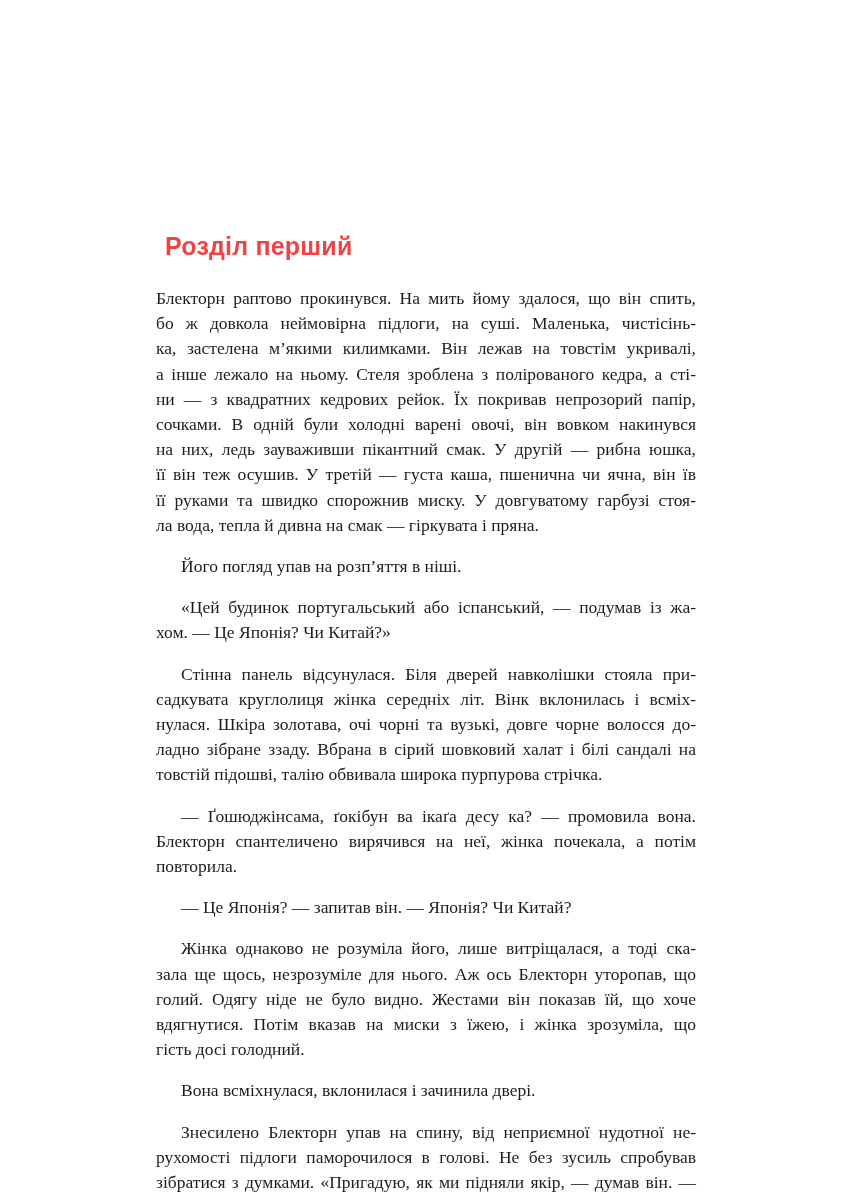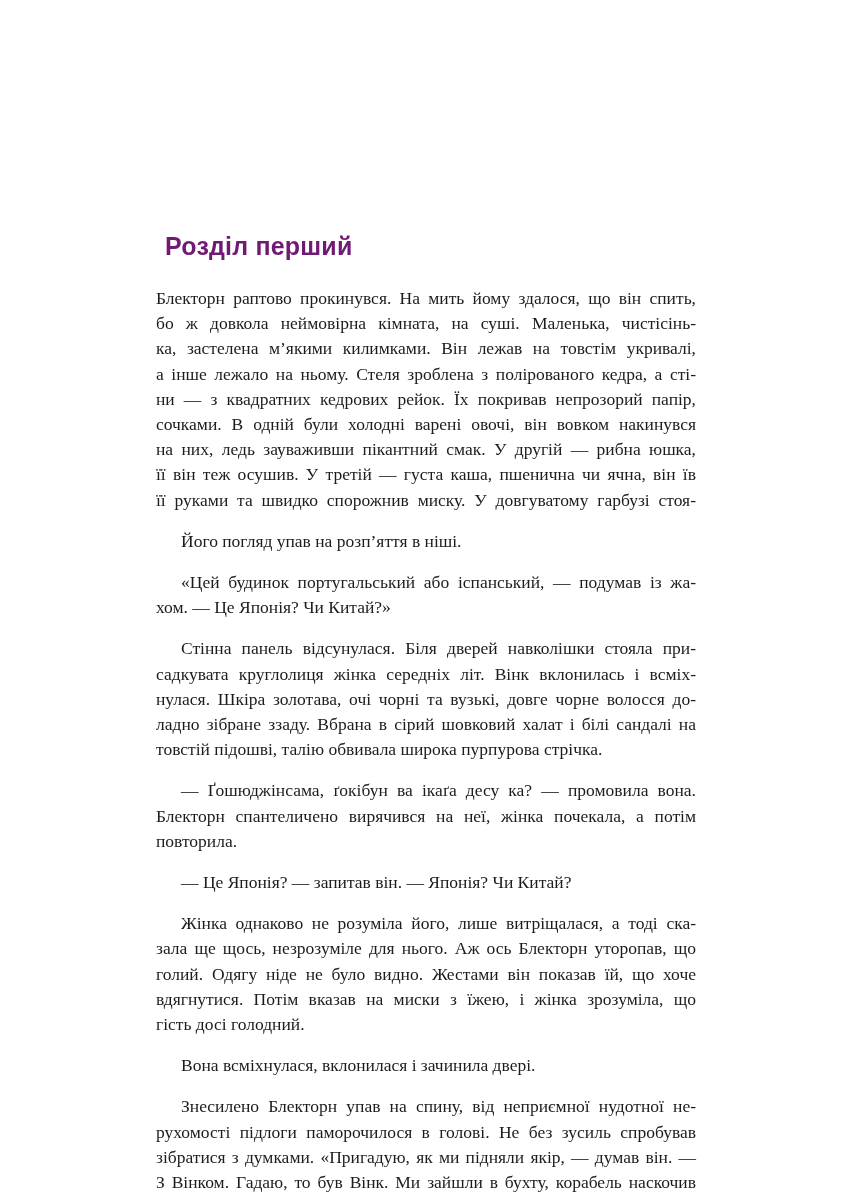--- a/index.html
+++ b/index.html
@@ -16,21 +16,21 @@
     padding: 230px 0 0 140px;
     overflow: hidden;
     font-family: "Liberation Serif", "DejaVu Serif", serif;
     color: #1c1c1c;
   }
   .chapter-heading {
     font-family: "Liberation Sans", "DejaVu Sans", sans-serif;
     font-size: 25px;
     font-weight: 700;
     line-height: 32px;
-    color: #701a75;
+    color: #ef4444;
     margin: 0 0 24px 25px;
     letter-spacing: 0.2px;
   }
   .text-block {
     width: 572px;
     font-size: 17.5px;
     line-height: 25.2px;
   }
   .paragraph {
     margin: 16px;
@@ -50,28 +50,29 @@
   }
 </style>
 </head>
 <body>
 
 <div class="book-page">
   <h1 class="chapter-heading">Розділ перший</h1>
   <div class="text-block">
       <div class="paragraph">
         <div class="line">Блекторн раптово прокинувся. На мить йому здалося, що він спить,</div>
-        <div class="line">бо ж довкола неймовірна кімната, на суші. Маленька, чистісінь-</div>
+        <div class="line">бо ж довкола неймовірна підлоги, на суші. Маленька, чистісінь-</div>
         <div class="line">ка, застелена м’якими килимками. Він лежав на товстім укривалі,</div>
         <div class="line">а інше лежало на ньому. Стеля зроблена з полірованого кедра, а сті-</div>
         <div class="line">ни — з квадратних кедрових рейок. Їх покривав непрозорий папір,</div>
         <div class="line">сочками. В одній були холодні варені овочі, він вовком накинувся</div>
         <div class="line">на них, ледь зауваживши пікантний смак. У другій — рибна юшка,</div>
         <div class="line">її він теж осушив. У третій — густа каша, пшенична чи ячна, він їв</div>
         <div class="line">її руками та швидко спорожнив миску. У довгуватому гарбузі стоя-</div>
+        <div class="line line-end">ла вода, тепла й дивна на смак — гіркувата і пряна.</div>
       </div>
       <div class="paragraph">
         <div class="line line-end indent">Його погляд упав на розп’яття в ніші.</div>
       </div>
       <div class="paragraph">
         <div class="line indent">«Цей будинок португальський або іспанський, — подумав із жа-</div>
         <div class="line line-end">хом. — Це Японія? Чи Китай?»</div>
       </div>
       <div class="paragraph">
         <div class="line indent">Стінна панель відсунулася. Біля дверей навколішки стояла при-</div>

